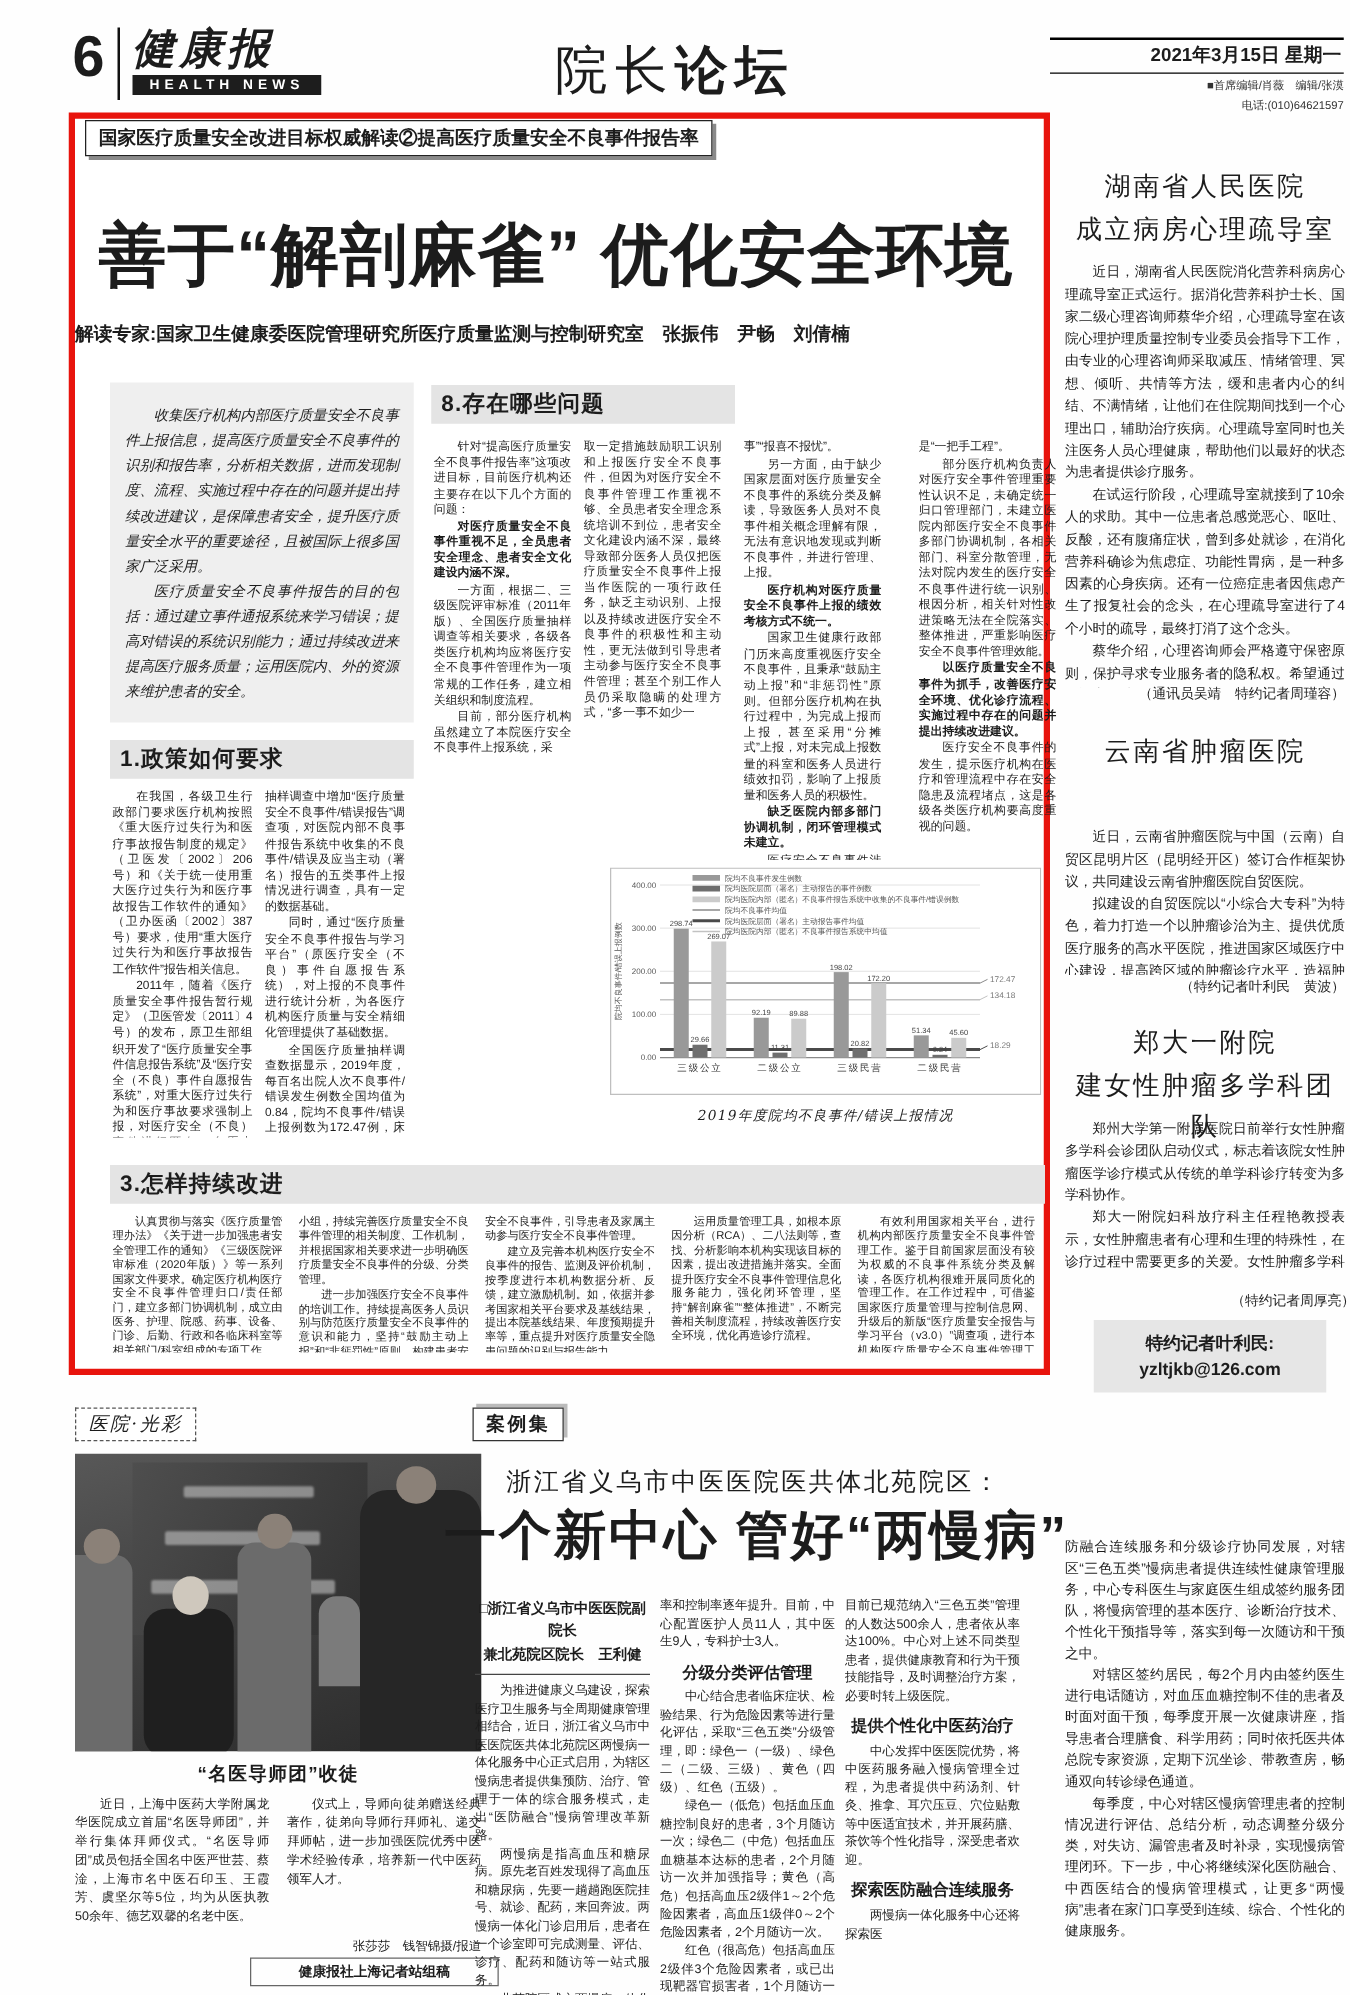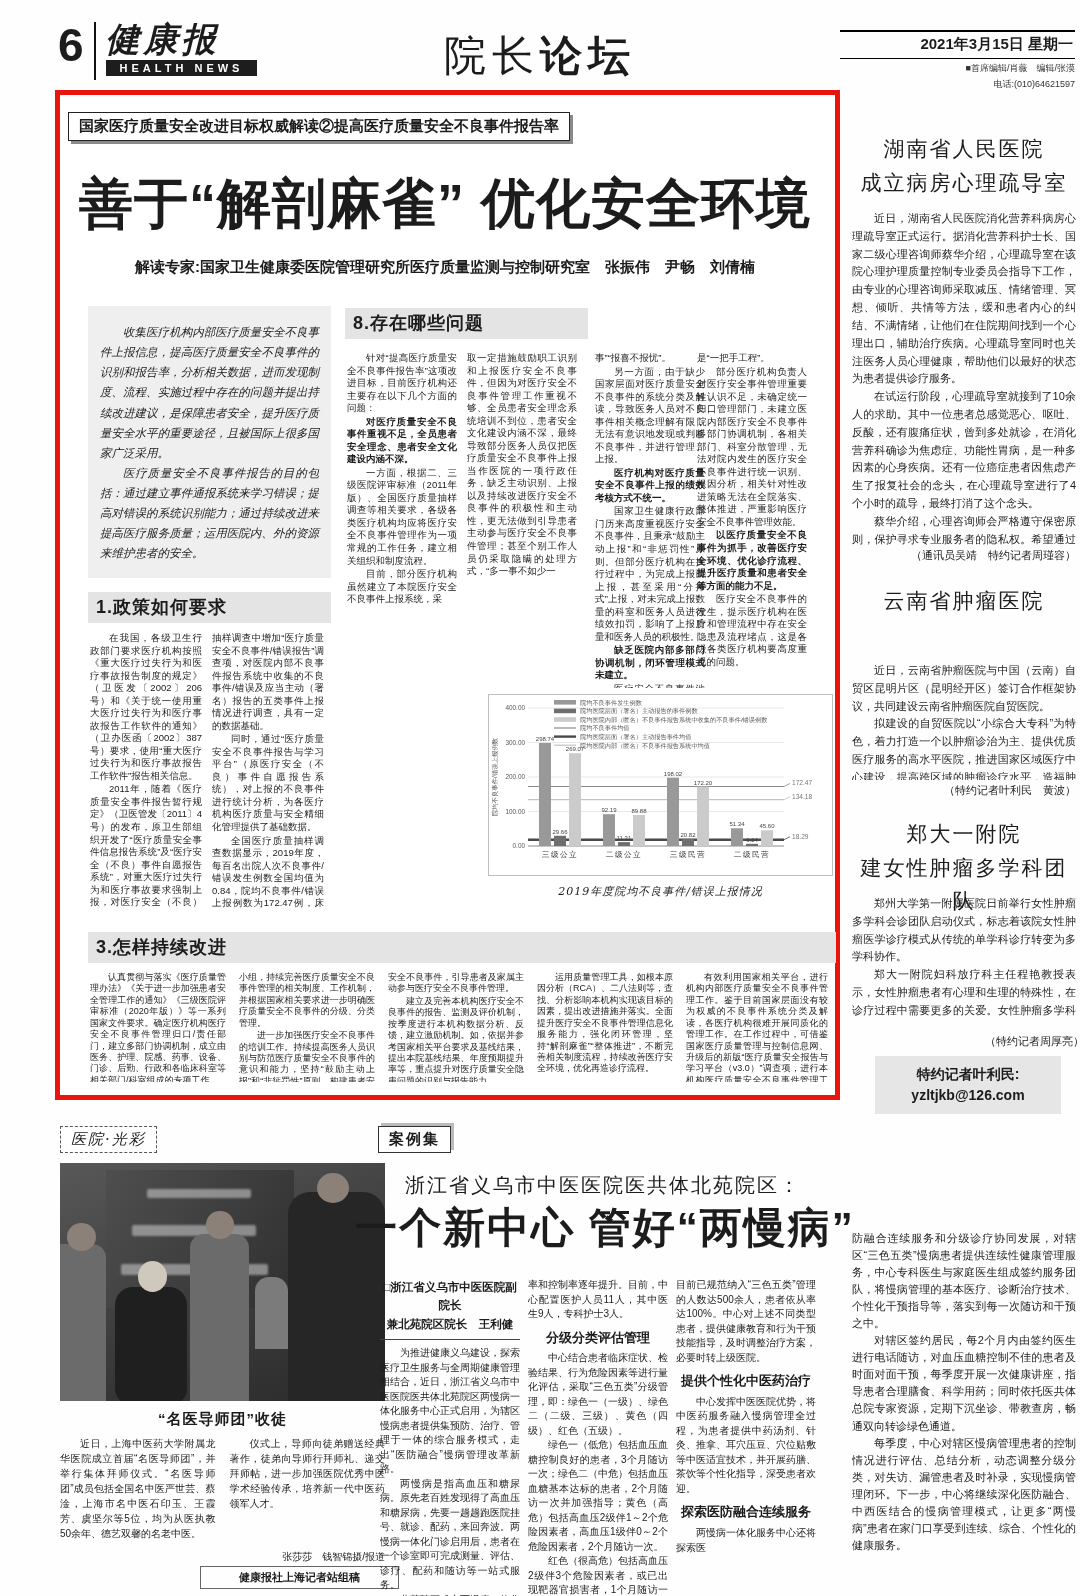--- a/index.html
+++ b/index.html
@@ -15,21 +15,21 @@
   .section-title{font-size:42px;letter-spacing:6px;}
   .section-title .w1{font-weight:500;}
   .section-title .w2{font-weight:900;}
   .datebox{width:235px;text-align:right;}
   .dateline{font-size:15px;font-weight:bold;border-top:2px solid #000;border-bottom:1px solid #000;padding:3px 2px 4px;}
   .dm{font-size:9px;color:#333;margin-top:3px;}
   
   .redbox{border:5px solid #e8140d;background:#fff;}
   .kicker{border:1px solid #222;box-shadow:3px 3px 0 #8a8a8a;font-size:15px;font-weight:bold;padding:4px 10px;background:#fff;}
   .headline{font-size:54px;font-weight:900;letter-spacing:1px;text-align:center;white-space:nowrap;}
-  .byline{font-size:15px;font-weight:bold;text-align:center;}
+  .byline{font-size:15px;font-weight:bold;}
   .intro{background:#efefef;padding:16px 12px;font-family:"DejaVu Serif",serif;font-style:italic;font-size:11.5px;line-height:1.75;text-align:justify;}
   .intro p{margin:0;text-indent:2em;}
   .secbar{background:#e4e4e4;font-size:18px;font-weight:bold;line-height:31px;padding-left:8px;letter-spacing:1px;}
   .col{font-size:9.5px;line-height:1.32;text-align:justify;overflow:hidden;}
   .col p{margin:0 0 1px;text-indent:2em;}
   .col p.lead{font-weight:bold;}
   .col p.noind{text-indent:0;}
   
   .chartbox{background:#fff;}
   .chart-cap{font-family:"DejaVu Serif",serif;font-style:italic;font-size:11px;text-align:center;margin-top:4px;letter-spacing:1px;}
@@ -81,21 +81,21 @@
   </div>
 
   <div class="abs datebox" style="left:840px;top:30px;">
     <div class="dateline">2021年3月15日 星期一</div>
     <div class="dm">■首席编辑/肖薇　编辑/张漠</div>
     <div class="dm">电话:(010)64621597</div>
   </div>
 
   <div class="abs redbox" style="left:55px;top:90px;width:775px;height:1000px;"></div>
 
-  <div class="abs kicker" style="left:68px;top:112px;">国家医疗质量安全改进目标权威解读②提高医疗质量安全不良事件报告率</div>
+  <div class="abs kicker" style="left:68px;top:96px;">国家医疗质量安全改进目标权威解读②提高医疗质量安全不良事件报告率</div>
 
   <div class="abs headline" style="left:60px;top:168px;width:770px;">善于“解剖麻雀” 优化安全环境</div>
 
   <div class="abs byline" style="left:60px;top:258px;width:770px;">解读专家:国家卫生健康委医院管理研究所医疗质量监测与控制研究室　张振伟　尹畅　刘倩楠</div>
 
   <div class="abs intro" style="left:88px;top:306px;width:219px;height:240px;">
       <p>收集医疗机构内部医疗质量安全不良事件上报信息，提高医疗质量安全不良事件的识别和报告率，分析相关数据，进而发现制度、流程、实施过程中存在的问题并提出持续改进建议，是保障患者安全，提升医疗质量安全水平的重要途径，且被国际上很多国家广泛采用。</p>
       <p>医疗质量安全不良事件报告的目的包括：通过建立事件通报系统来学习错误；提高对错误的系统识别能力；通过持续改进来提高医疗服务质量；运用医院内、外的资源来维护患者的安全。</p>
     </div>
 
@@ -121,24 +121,24 @@
       <p class="noind">取一定措施鼓励职工识别和上报医疗安全不良事件，但因为对医疗安全不良事件管理工作重视不够、全员患者安全理念系统培训不到位，患者安全文化建设内涵不深，最终导致部分医务人员仅把医疗质量安全不良事件上报当作医院的一项行政任务，缺乏主动识别、上报以及持续改进医疗安全不良事件的积极性和主动性，更无法做到引导患者主动参与医疗安全不良事件管理；甚至个别工作人员仍采取隐瞒的处理方式，“多一事不如少一</p>
     </div>
   <div class="abs col" style="left:595px;top:352px;width:110px;height:336px;">
       <p class="noind">事”“报喜不报忧”。</p>
       <p>另一方面，由于缺少国家层面对医疗质量安全不良事件的系统分类及解读，导致医务人员对不良事件相关概念理解有限，无法有意识地发现或判断不良事件，并进行管理、上报。</p>
       <p class="lead">医疗机构对医疗质量安全不良事件上报的绩效考核方式不统一。</p>
       <p>国家卫生健康行政部门历来高度重视医疗安全不良事件，且秉承“鼓励主动上报”和“非惩罚性”原则。但部分医疗机构在执行过程中，为完成上报而上报，甚至采用“分摊式”上报，对未完成上报数量的科室和医务人员进行绩效扣罚，影响了上报质量和医务人员的积极性。</p>
       <p class="lead">缺乏医院内部多部门协调机制，闭环管理模式未建立。</p>
       <p>医疗安全不良事件涉及医疗、护理、院感、门诊、药事、设备设施、后勤、行政等医院内部所有部门/科室和医院全体工作人员，医疗机构医疗安全不良事件管理是一项院级工作，必须</p>
     </div>
-  <div class="abs col" style="left:697px;top:352px;width:110px;height:336px;">
+  <div class="abs col" style="left:735px;top:352px;width:110px;height:336px;">
       <p class="noind">是“一把手工程”。</p>
       <p>部分医疗机构负责人对医疗安全事件管理重要性认识不足，未确定统一归口管理部门，未建立医院内部医疗安全不良事件多部门协调机制，各相关部门、科室分散管理，无法对院内发生的医疗安全不良事件进行统一识别、根因分析，相关针对性改进策略无法在全院落实、整体推进，严重影响医疗安全不良事件管理效能。</p>
-      <p class="lead">以医疗质量安全不良事件为抓手，改善医疗安全环境、优化诊疗流程、提升医疗质量和患者安全等方面的能力不足。</p>
+      <p class="lead">以医疗质量安全不良事件为抓手，改善医疗安全环境、优化诊疗流程、实施过程中存在的问题并提出持续改进建议。</p>
       <p>医疗安全不良事件的发生，提示医疗机构在医疗和管理流程中存在安全隐患及流程堵点，这是各级各类医疗机构要高度重视的问题。</p>
     </div>
 
   <div class="abs chartbox" style="left:488px;top:694px;width:345px;height:212px;">
     <svg id="chart-svg" width="345" height="182">
         <rect x="0.5" y="0.5" width="344" height="181" fill="#fff" stroke="#bfbfbf"></rect>
         <line x1="40" y1="152" x2="296" y2="152" stroke="#8a8a8a" stroke-width="1"></line>
         <text x="37" y="154.3" font-size="6.4" fill="#555" text-anchor="end">0.00</text>
         <line x1="40" y1="117.5" x2="296" y2="117.5" stroke="#dedede" stroke-width="0.7"></line>
         <text x="37" y="119.8" font-size="6.4" fill="#555" text-anchor="end">100.00</text>

